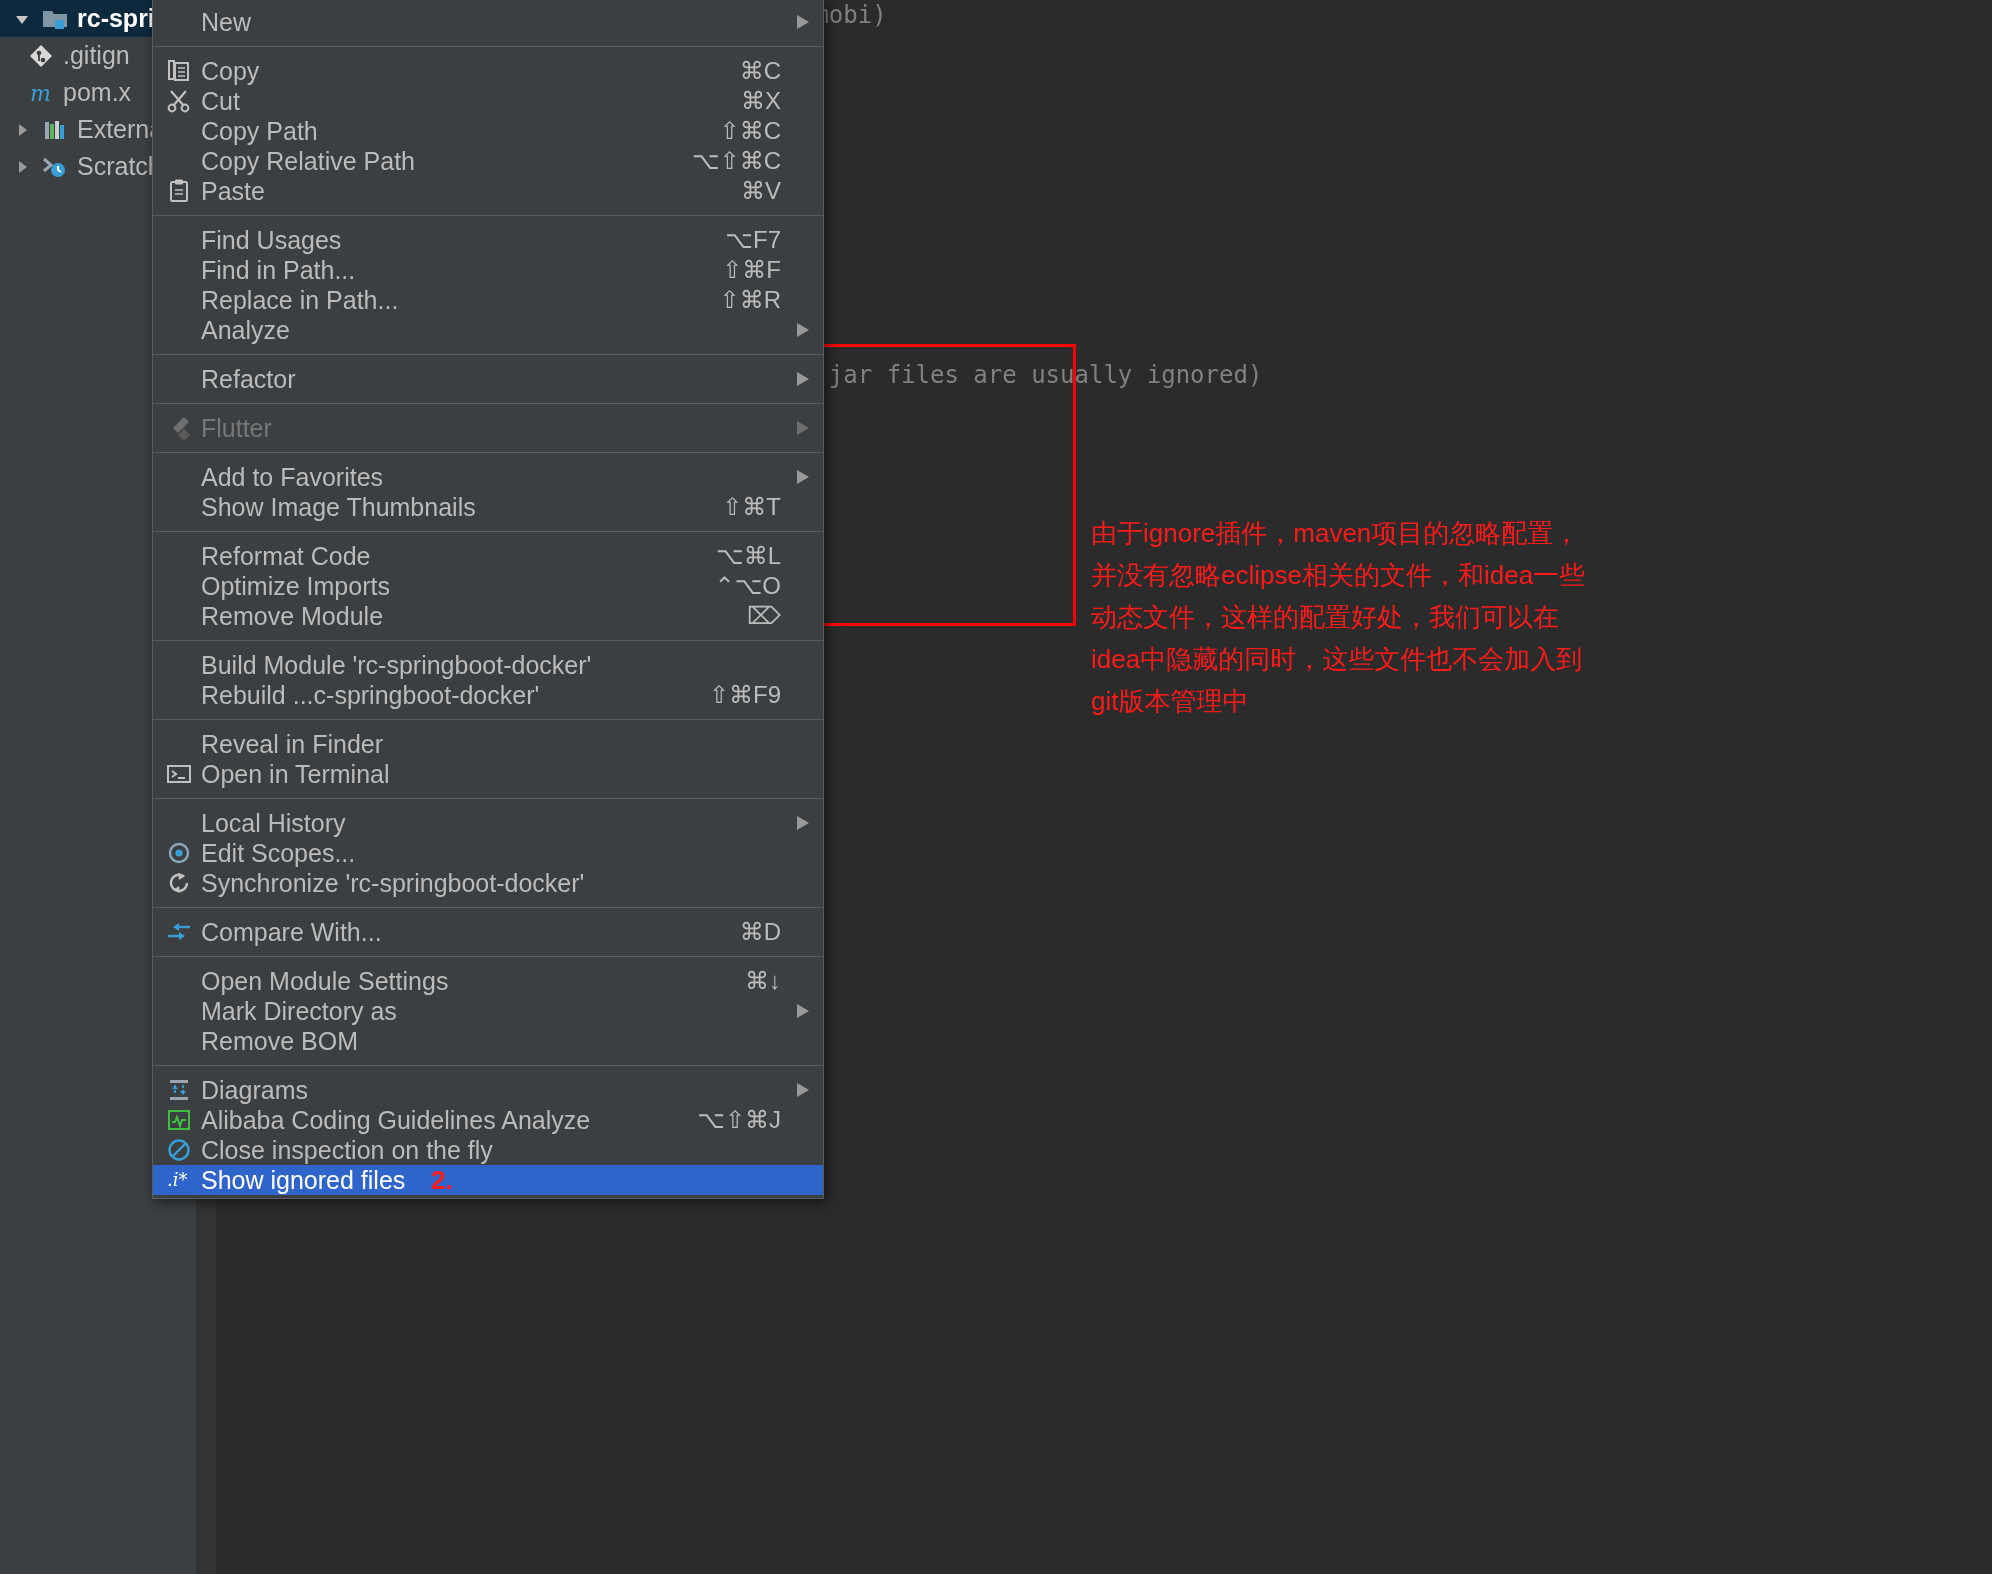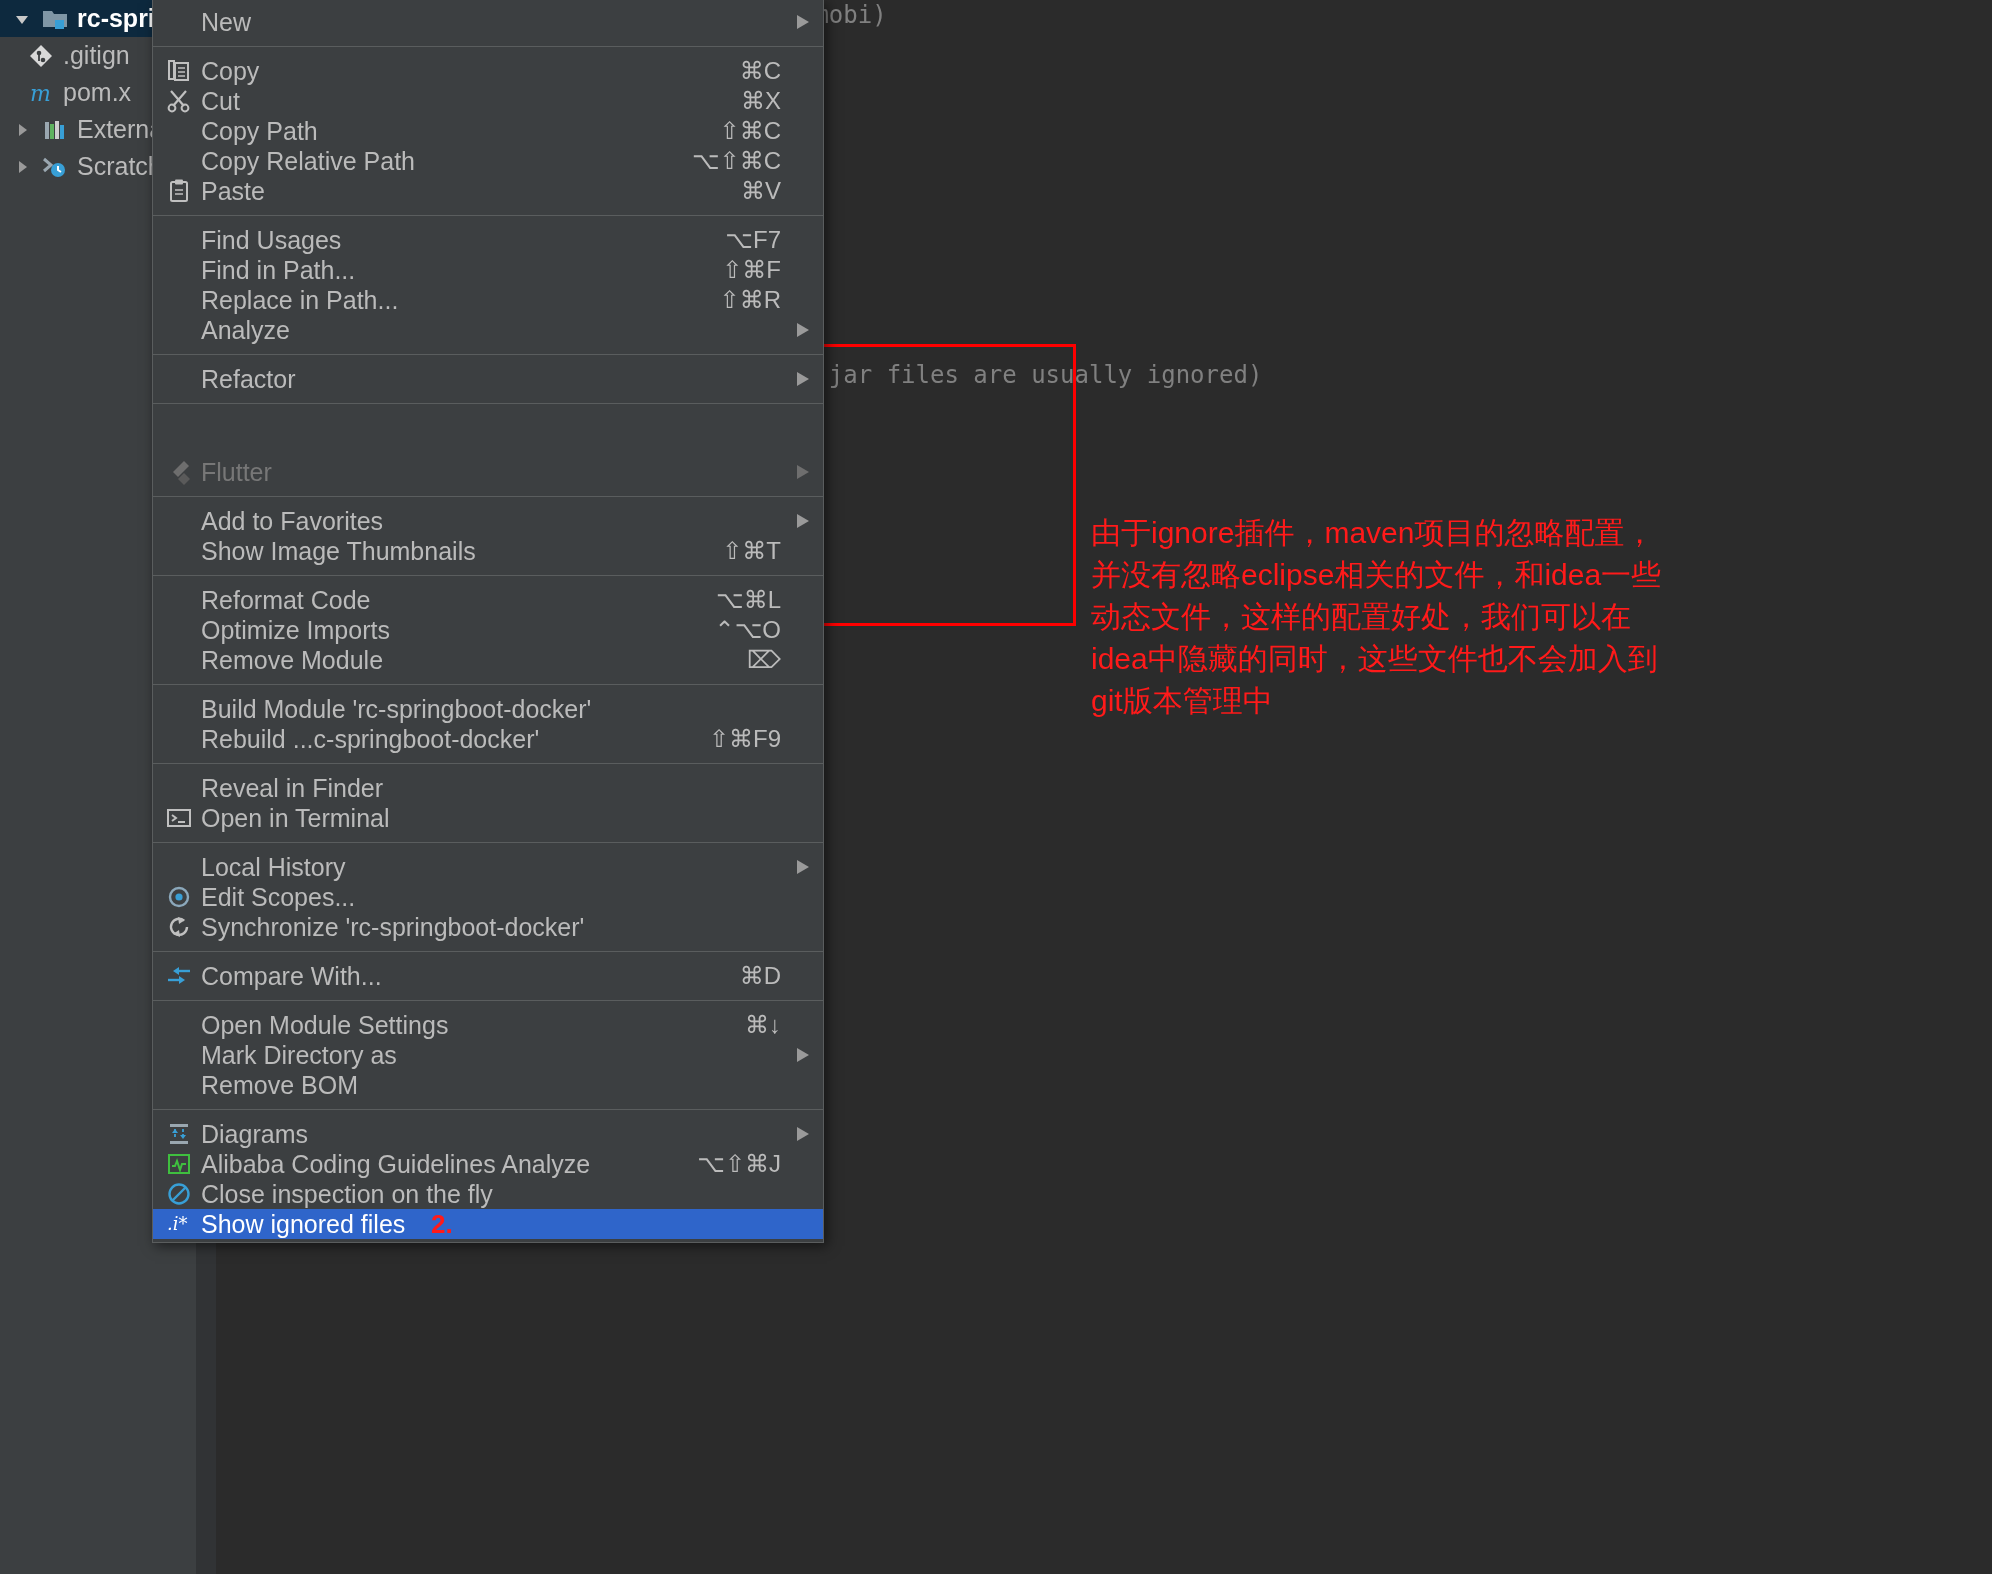--- a/index.html
+++ b/index.html
@@ -57,21 +57,21 @@
   
   .redbox {
     position: absolute;
     border: 3px solid #ff0000;
     pointer-events: none;
   }
 
   .annotation {
     position: absolute;
     color: #ff1a1a;
-    font-size: 30px;
+    font-size: 26px;
     line-height: 42px;
     font-family: "Liberation Sans", sans-serif;
     white-space: pre;
   }
 
   
   .ctxmenu {
     position: absolute;
     left: 152px; top: 0;
     width: 672px;
@@ -83,21 +83,21 @@
   }
   .mi {
     position: relative;
     display: flex; align-items: center;
     height: 30px;
     color: #bbbbbb;
     font-size: 25px;
     white-space: nowrap;
     padding-left: 8px;
   }
-  .mi.disabled { color: #777777; margin-top: 44px; }
+  .mi.disabled { color: #777777; }
   .mi.active { background: #2f65ca; color: #ffffff; }
   .mi-icon {
     width: 36px; flex: 0 0 36px;
     display: flex; align-items: center; justify-content: center;
   }
   .mi-label { flex: 1 1 auto; padding-left: 4px; }
   .mi-accel {
     position: absolute; right: 42px;
     color: #bbbbbb; font-size: 24px;
   }

